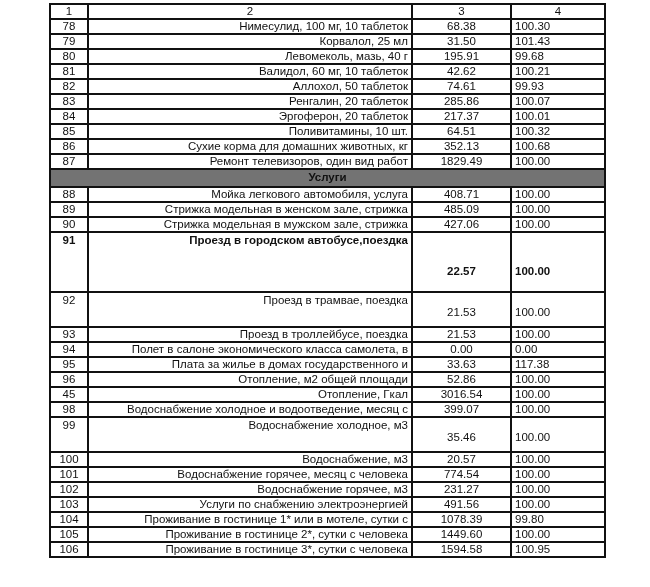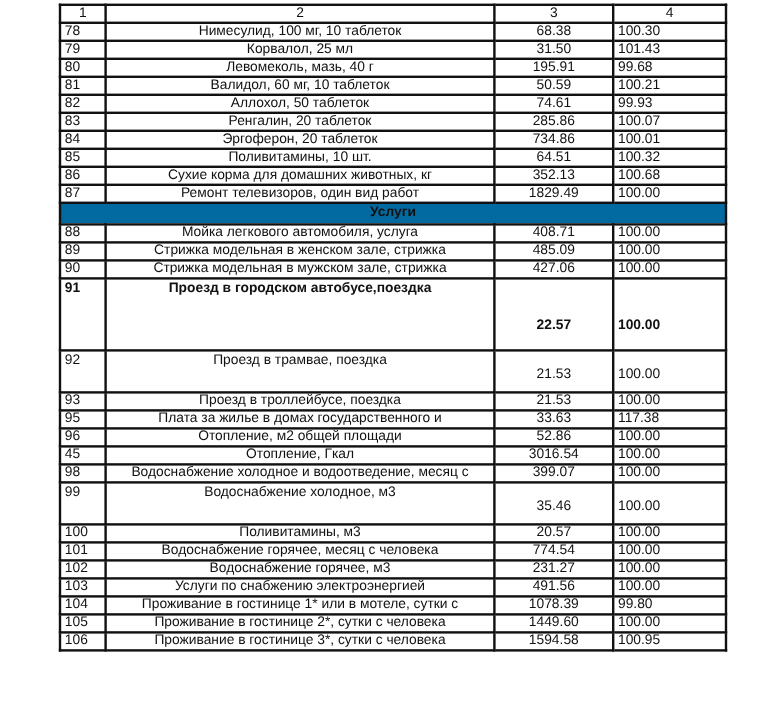--- a/index.html
+++ b/index.html
@@ -1,26 +1,26 @@
 <!DOCTYPE html>
 <html><head>
 <meta charset="utf-8">
 <style>
   html, body { margin: 0; padding: 0; background: #ffffff; }
   body { width: 650px; height: 587px; overflow: hidden; position: relative;
          font-family: "Liberation Sans", sans-serif; color: #111; }
   table.doc { position: absolute; left: 49px; top: 3px; border-collapse: collapse;
               font-size: 11.5px; line-height: 1; }
   table.doc td { border: 2px solid #111; padding: 0 3px; height: 13px; white-space: nowrap; overflow: hidden; }
-  td.c1 { width: 30px; text-align: left; padding-right: 2px; }
-  td.c2 { width: 316px; text-align: center; }
+  td.c1 { width: 30px; text-align: center; padding-right: 2px; }
+  td.c2 { width: 316px; text-align: right; }
   td.c3 { width: 91px; text-align: center; }
   td.c4 { width: 86px; text-align: left; }
   tr.hdr td { text-align: center; }
-  tr.section td { background: #0369a1; text-align: center; font-weight: bold; height: 16px; }
+  tr.section td { background: #737373; text-align: center; font-weight: bold; height: 16px; }
   tr.tall td { height: 38px; font-weight: bold; }
   tr.tall2 td { height: 27px; }
   tr.tall td.c2, tr.tall2 td.c2, tr.tall td.c1, tr.tall2 td.c1 { vertical-align: top; padding-top: 2px; }
   tr.tall td.c3, tr.tall td.c4 { vertical-align: middle; padding-top: 20px; }
   tr.tall2 td.c3, tr.tall2 td.c4 { vertical-align: middle; padding-top: 6px; }
 </style>
 </head>
 <body>
 
 <table class="doc">
@@ -46,39 +46,39 @@
       </tr>
     <tr>
         <td class="c1">80</td>
         <td class="c2">Левомеколь, мазь, 40 г</td>
         <td class="c3">195.91</td>
         <td class="c4">99.68</td>
       </tr>
     <tr>
         <td class="c1">81</td>
         <td class="c2">Валидол, 60 мг, 10 таблеток</td>
-        <td class="c3">50.59</td>
+        <td class="c3">42.62</td>
         <td class="c4">100.21</td>
       </tr>
     <tr>
         <td class="c1">82</td>
         <td class="c2">Аллохол, 50 таблеток</td>
         <td class="c3">74.61</td>
         <td class="c4">99.93</td>
       </tr>
     <tr>
         <td class="c1">83</td>
         <td class="c2">Ренгалин, 20 таблеток</td>
         <td class="c3">285.86</td>
         <td class="c4">100.07</td>
       </tr>
     <tr>
         <td class="c1">84</td>
         <td class="c2">Эргоферон, 20 таблеток</td>
-        <td class="c3">734.86</td>
+        <td class="c3">217.37</td>
         <td class="c4">100.01</td>
       </tr>
     <tr>
         <td class="c1">85</td>
         <td class="c2">Поливитамины, 10 шт.</td>
         <td class="c3">64.51</td>
         <td class="c4">100.32</td>
       </tr>
     <tr>
         <td class="c1">86</td>
@@ -127,20 +127,26 @@
         <td class="c3">21.53</td>
         <td class="c4">100.00</td>
       </tr>
     <tr>
         <td class="c1">93</td>
         <td class="c2">Проезд в троллейбусе, поездка</td>
         <td class="c3">21.53</td>
         <td class="c4">100.00</td>
       </tr>
     <tr>
+        <td class="c1">94</td>
+        <td class="c2">Полет в салоне экономического класса самолета, в</td>
+        <td class="c3">0.00</td>
+        <td class="c4">0.00</td>
+      </tr>
+    <tr>
         <td class="c1">95</td>
         <td class="c2">Плата за жилье в домах государственного и</td>
         <td class="c3">33.63</td>
         <td class="c4">117.38</td>
       </tr>
     <tr>
         <td class="c1">96</td>
         <td class="c2">Отопление, м2 общей площади</td>
         <td class="c3">52.86</td>
         <td class="c4">100.00</td>
@@ -158,21 +164,21 @@
         <td class="c4">100.00</td>
       </tr>
     <tr class="tall2">
         <td class="c1">99</td>
         <td class="c2">Водоснабжение холодное, м3</td>
         <td class="c3">35.46</td>
         <td class="c4">100.00</td>
       </tr>
     <tr>
         <td class="c1">100</td>
-        <td class="c2">Поливитамины, м3</td>
+        <td class="c2">Водоснабжение, м3</td>
         <td class="c3">20.57</td>
         <td class="c4">100.00</td>
       </tr>
     <tr>
         <td class="c1">101</td>
         <td class="c2">Водоснабжение горячее, месяц с человека</td>
         <td class="c3">774.54</td>
         <td class="c4">100.00</td>
       </tr>
     <tr>

